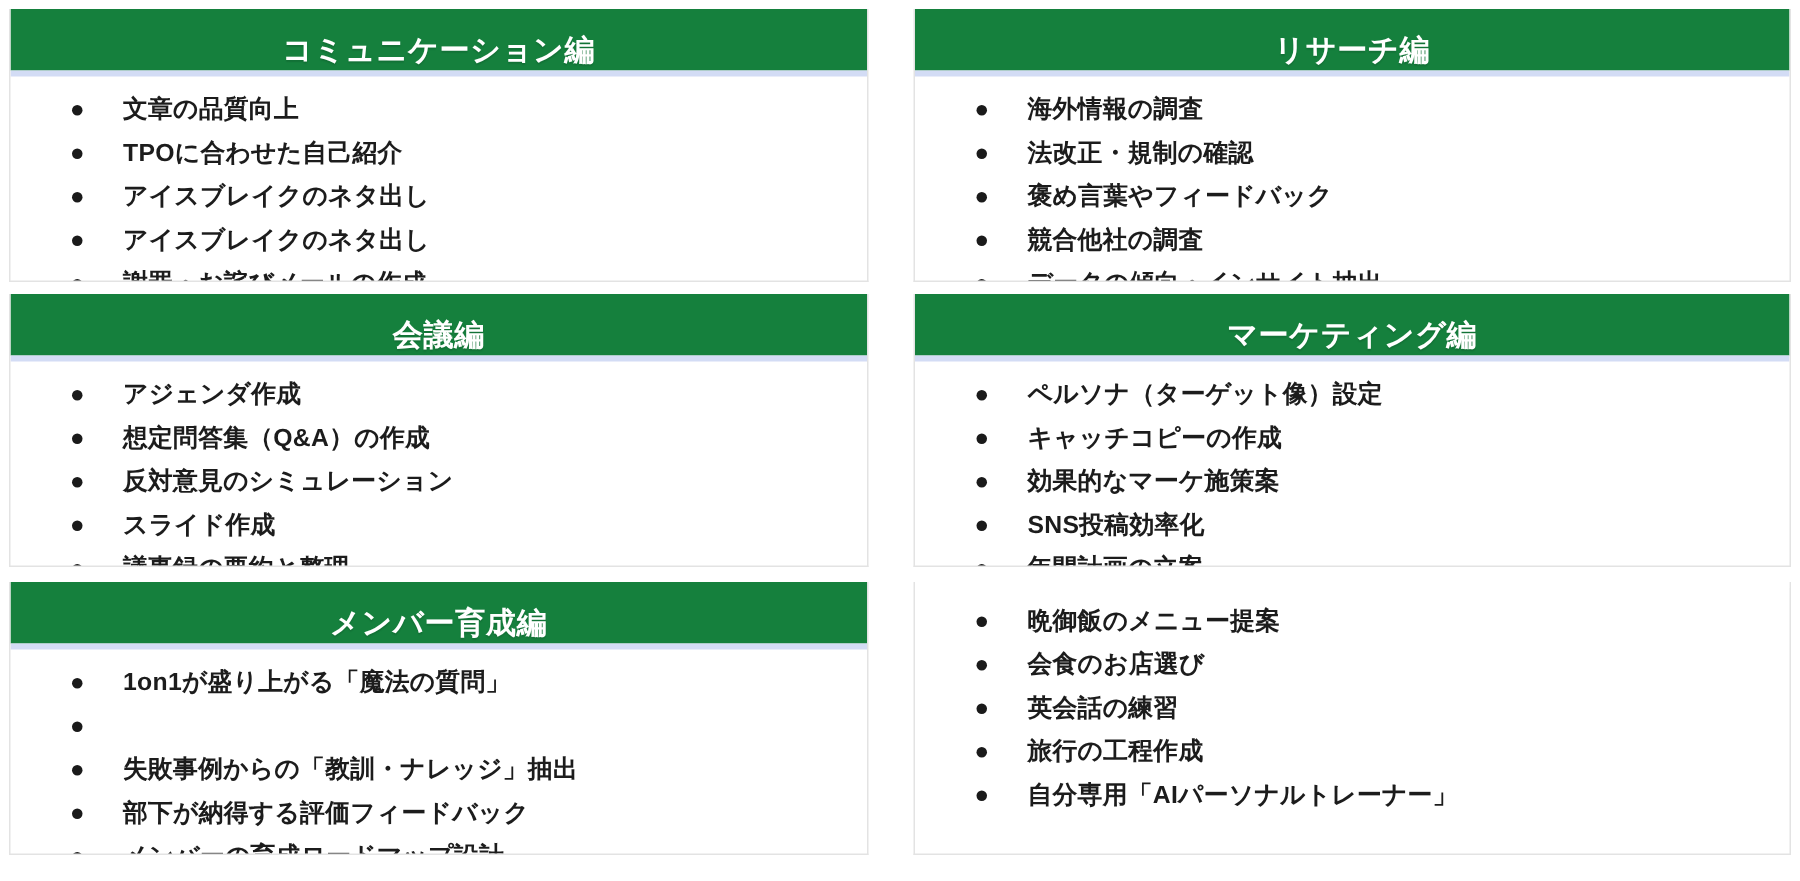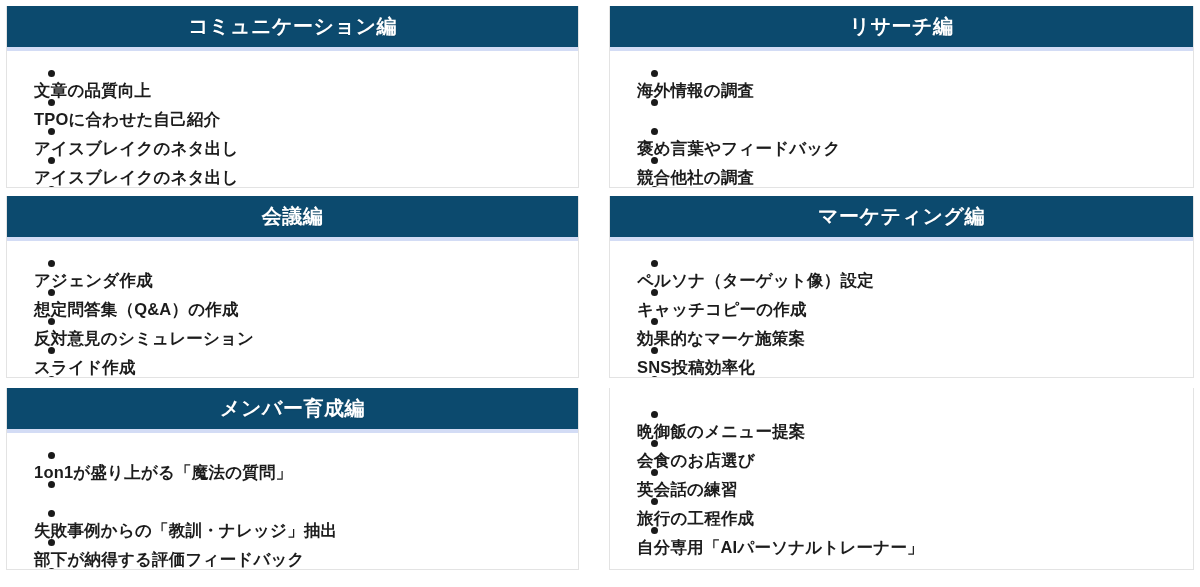--- a/index.html
+++ b/index.html
@@ -46,21 +46,21 @@
     flex: 0 0 41px;
     display: flex;
     align-items: center;
     justify-content: center;
     color: #ffffff;
     font-size: 20px;
     font-weight: bold;
     letter-spacing: 0.5px;
     text-shadow: 0 1px 1px rgba(0,0,0,0.12);
   }
-  .card-header.blue   { background: #0c4a6e; }
+  .card-header.blue   { background: #15803d; align-items: flex-end; }
   .card-header.orange { background: #faab47; }
 
   .header-underline {
     height: 4px;
     flex: 0 0 4px;
   }
   .header-underline.blue   { background: #d3dcf5; }
   .header-underline.orange { background: #ffffff; }
 
   .card-body {
@@ -70,21 +70,20 @@
     list-style: none;
   }
 
   .bullet-item {
     display: flex;
     align-items: flex-start;
     padding: 0;
     margin: 0 0 3px 0;
     line-height: 26px;
     height: 26px;
-    flex-direction: column;
   }
 
   .bullet-dot {
     flex: 0 0 auto;
     width: 7px;
     height: 7px;
     border-radius: 50%;
     background: #1a1a1a;
     margin-left: 41px;
     margin-top: 10px;
@@ -139,20 +138,21 @@
       <span>リサーチ編</span>
     </div>
     <div class="header-underline blue"></div>
     <ul class="card-body">
       <li class="bullet-item">
         <span class="bullet-dot"></span>
         <span class="bullet-text">海外情報の調査</span>
       </li>
       <li class="bullet-item">
         <span class="bullet-dot"></span>
+        <span class="bullet-text">法改正・規制の確認</span>
       </li>
       <li class="bullet-item">
         <span class="bullet-dot"></span>
         <span class="bullet-text">褒め言葉やフィードバック</span>
       </li>
       <li class="bullet-item">
         <span class="bullet-dot"></span>
         <span class="bullet-text">競合他社の調査</span>
       </li>
       <li class="bullet-item">

